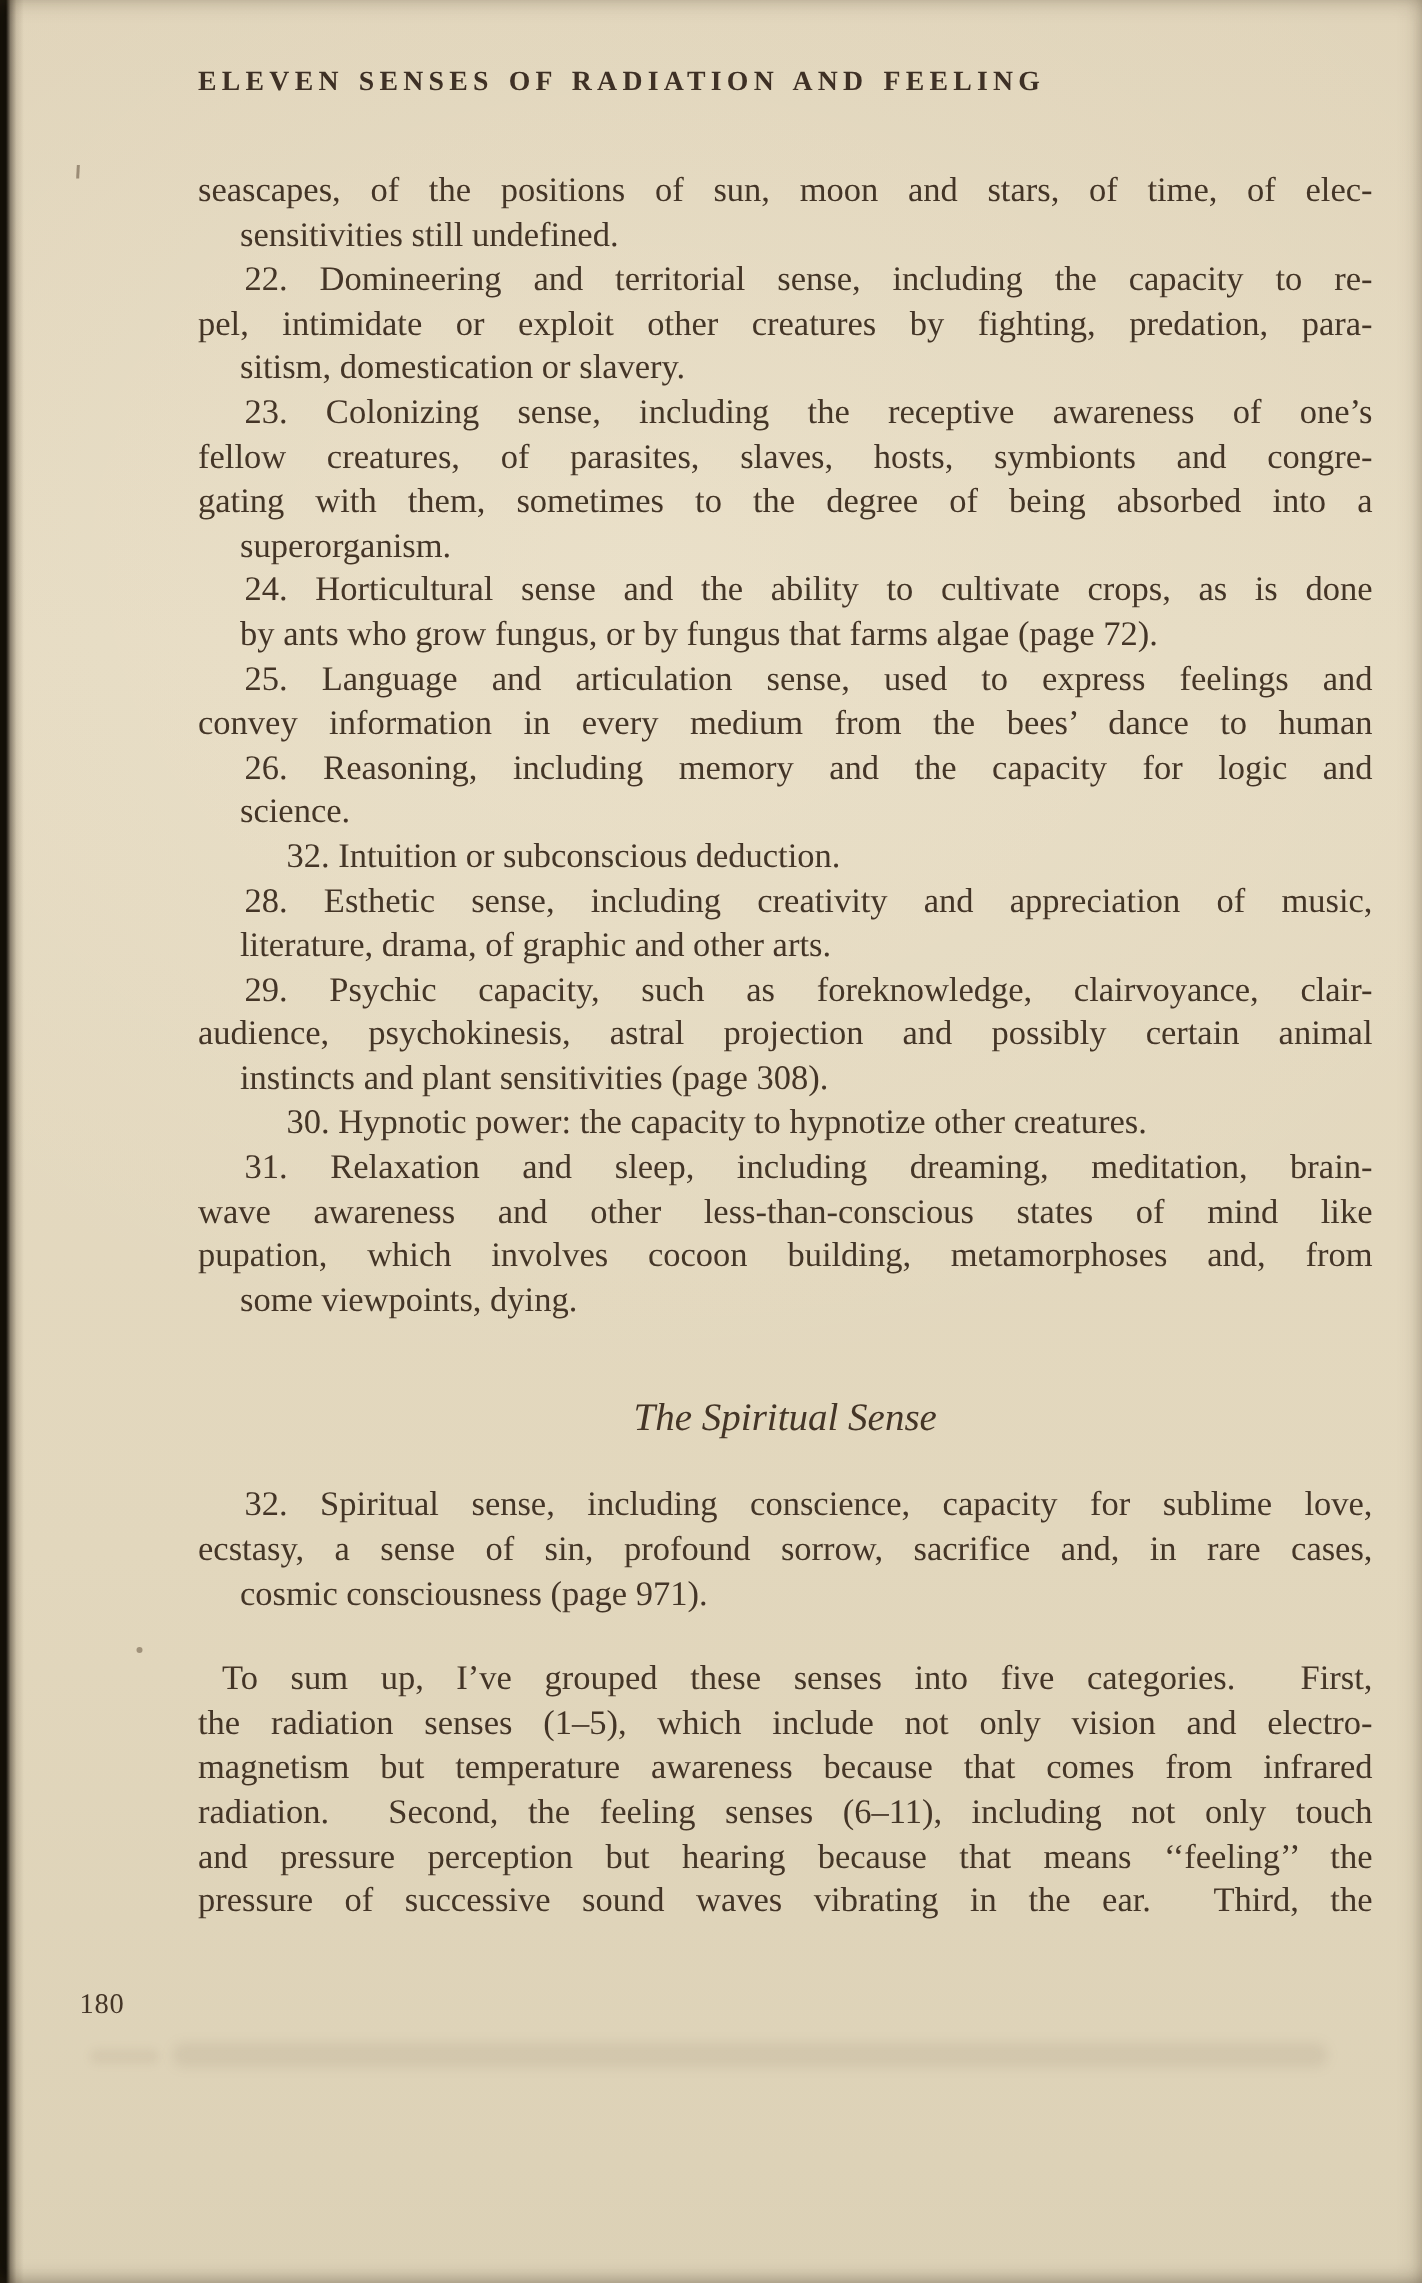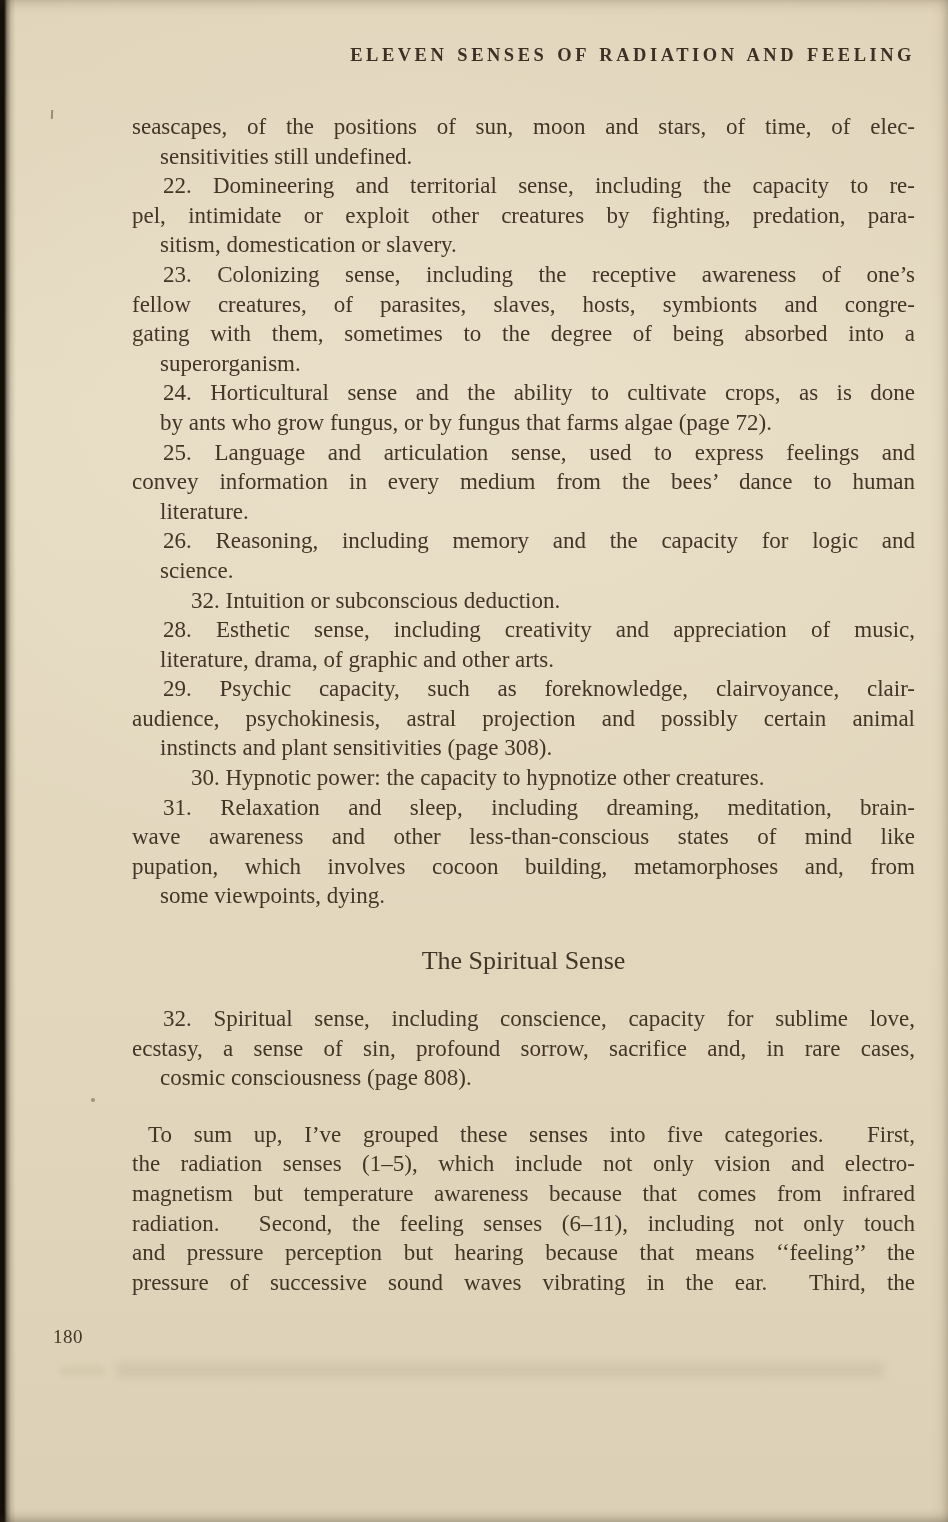--- a/index.html
+++ b/index.html
@@ -15,31 +15,31 @@
     box-shadow:
       inset 0 -6px 14px -7px rgba(50,38,24,.5),
       inset -7px 0 18px -9px rgba(70,55,38,.32),
       inset 0 9px 16px -11px rgba(70,55,38,.3);
   }
   .edge-left{
     position:absolute;left:0;top:0;bottom:0;width:16px;
     background:linear-gradient(90deg,#131009 0,#131009 4px,rgba(52,42,30,.5) 7px,rgba(90,75,55,.18) 11px,rgba(90,75,55,0) 16px);
   }
   .running-header{
-    position:absolute;top:45px;left:132px;width:783px;text-align:right;
+    position:absolute;top:45px;left:132px;width:783px;text-align:left;
     font-weight:bold;font-size:18.5px;letter-spacing:.19em;word-spacing:.1em;color:#3e3025;
   }
   .text-block{position:absolute;top:112px;left:132px;width:783px;font-size:23px;line-height:29.6px;}
   .para{margin:0;}
   .para.space-before{margin-top:27px;}
   .line{text-align:justify;text-align-last:justify;height:29.6px;white-space:normal;}
   .line.last{text-align-last:left;margin-left:28px;}
   .line.indent{padding-left:31px;}
   .line.indent-sm{padding-left:16px;}
-  .section-heading{font-size:26px;line-height:36px;text-align:center;margin:32px 0 25px;font-weight:400;color:#443527;}
+  .section-heading{font-size:26px;line-height:36px;text-align:center;margin:46px 0 25px;font-weight:400;color:#443527;font-style:italic;}
   .page-number{position:absolute;left:53px;top:1326px;font-size:19px;letter-spacing:.5px;font-variant-numeric:oldstyle-nums;color:#443527;}
   .ghost{position:absolute;left:115px;top:1362px;width:770px;height:16px;background:rgba(110,92,66,.10);filter:blur(4px);border-radius:8px;}
   .ghost-2{position:absolute;left:60px;top:1366px;width:46px;height:10px;background:rgba(110,92,66,.08);filter:blur(3px);border-radius:5px;}
   .speck-tick{position:absolute;left:51px;top:110px;width:2px;height:9px;background:rgba(96,78,58,.55);transform:rotate(3deg);}
   .speck-dot{position:absolute;left:91px;top:1098px;width:4px;height:4px;border-radius:50%;background:rgba(96,78,58,.5);}
 </style>
 </head>
 <body>
 
 <div class="page">
@@ -63,21 +63,20 @@
         <div class="line">gating with them, sometimes to the degree of being absorbed into a</div>
         <div class="line last">superorganism.</div>
       </div>
       <div class="para">
         <div class="line indent">24. Horticultural sense and the ability to cultivate crops, as is done</div>
         <div class="line last">by ants who grow fungus, or by fungus that farms algae (page 72).</div>
       </div>
       <div class="para">
         <div class="line indent">25. Language and articulation sense, used to express feelings and</div>
         <div class="line">convey information in every medium from the bees’ dance to human</div>
-        <div class="line last">literature.</div>
       </div>
       <div class="para">
         <div class="line indent">26. Reasoning, including memory and the capacity for logic and</div>
         <div class="line last">science.</div>
       </div>
       <div class="para">
         <div class="line indent last">32. Intuition or subconscious deduction.</div>
       </div>
       <div class="para">
         <div class="line indent">28. Esthetic sense, including creativity and appreciation of music,</div>
@@ -94,21 +93,21 @@
       <div class="para">
         <div class="line indent">31. Relaxation and sleep, including dreaming, meditation, brain-</div>
         <div class="line">wave awareness and other less-than-conscious states of mind like</div>
         <div class="line">pupation, which involves cocoon building, metamorphoses and, from</div>
         <div class="line last">some viewpoints, dying.</div>
       </div>
       <div class="section-heading">The Spiritual Sense</div>
       <div class="para">
         <div class="line indent">32. Spiritual sense, including conscience, capacity for sublime love,</div>
         <div class="line">ecstasy, a sense of sin, profound sorrow, sacrifice and, in rare cases,</div>
-        <div class="line last">cosmic consciousness (page 808).</div>
+        <div class="line last">cosmic consciousness (page 971).</div>
       </div>
       <div class="para space-before">
         <div class="line indent-sm">To sum up, I’ve grouped these senses into five categories.&nbsp; First,</div>
         <div class="line">the radiation senses (1–5), which include not only vision and electro-</div>
         <div class="line">magnetism but temperature awareness because that comes from infrared</div>
         <div class="line">radiation.&nbsp; Second, the feeling senses (6–11), including not only touch</div>
         <div class="line">and pressure perception but hearing because that means ‘‘feeling’’ the</div>
         <div class="line">pressure of successive sound waves vibrating in the ear.&nbsp; Third, the</div>
       </div>
     </div>

